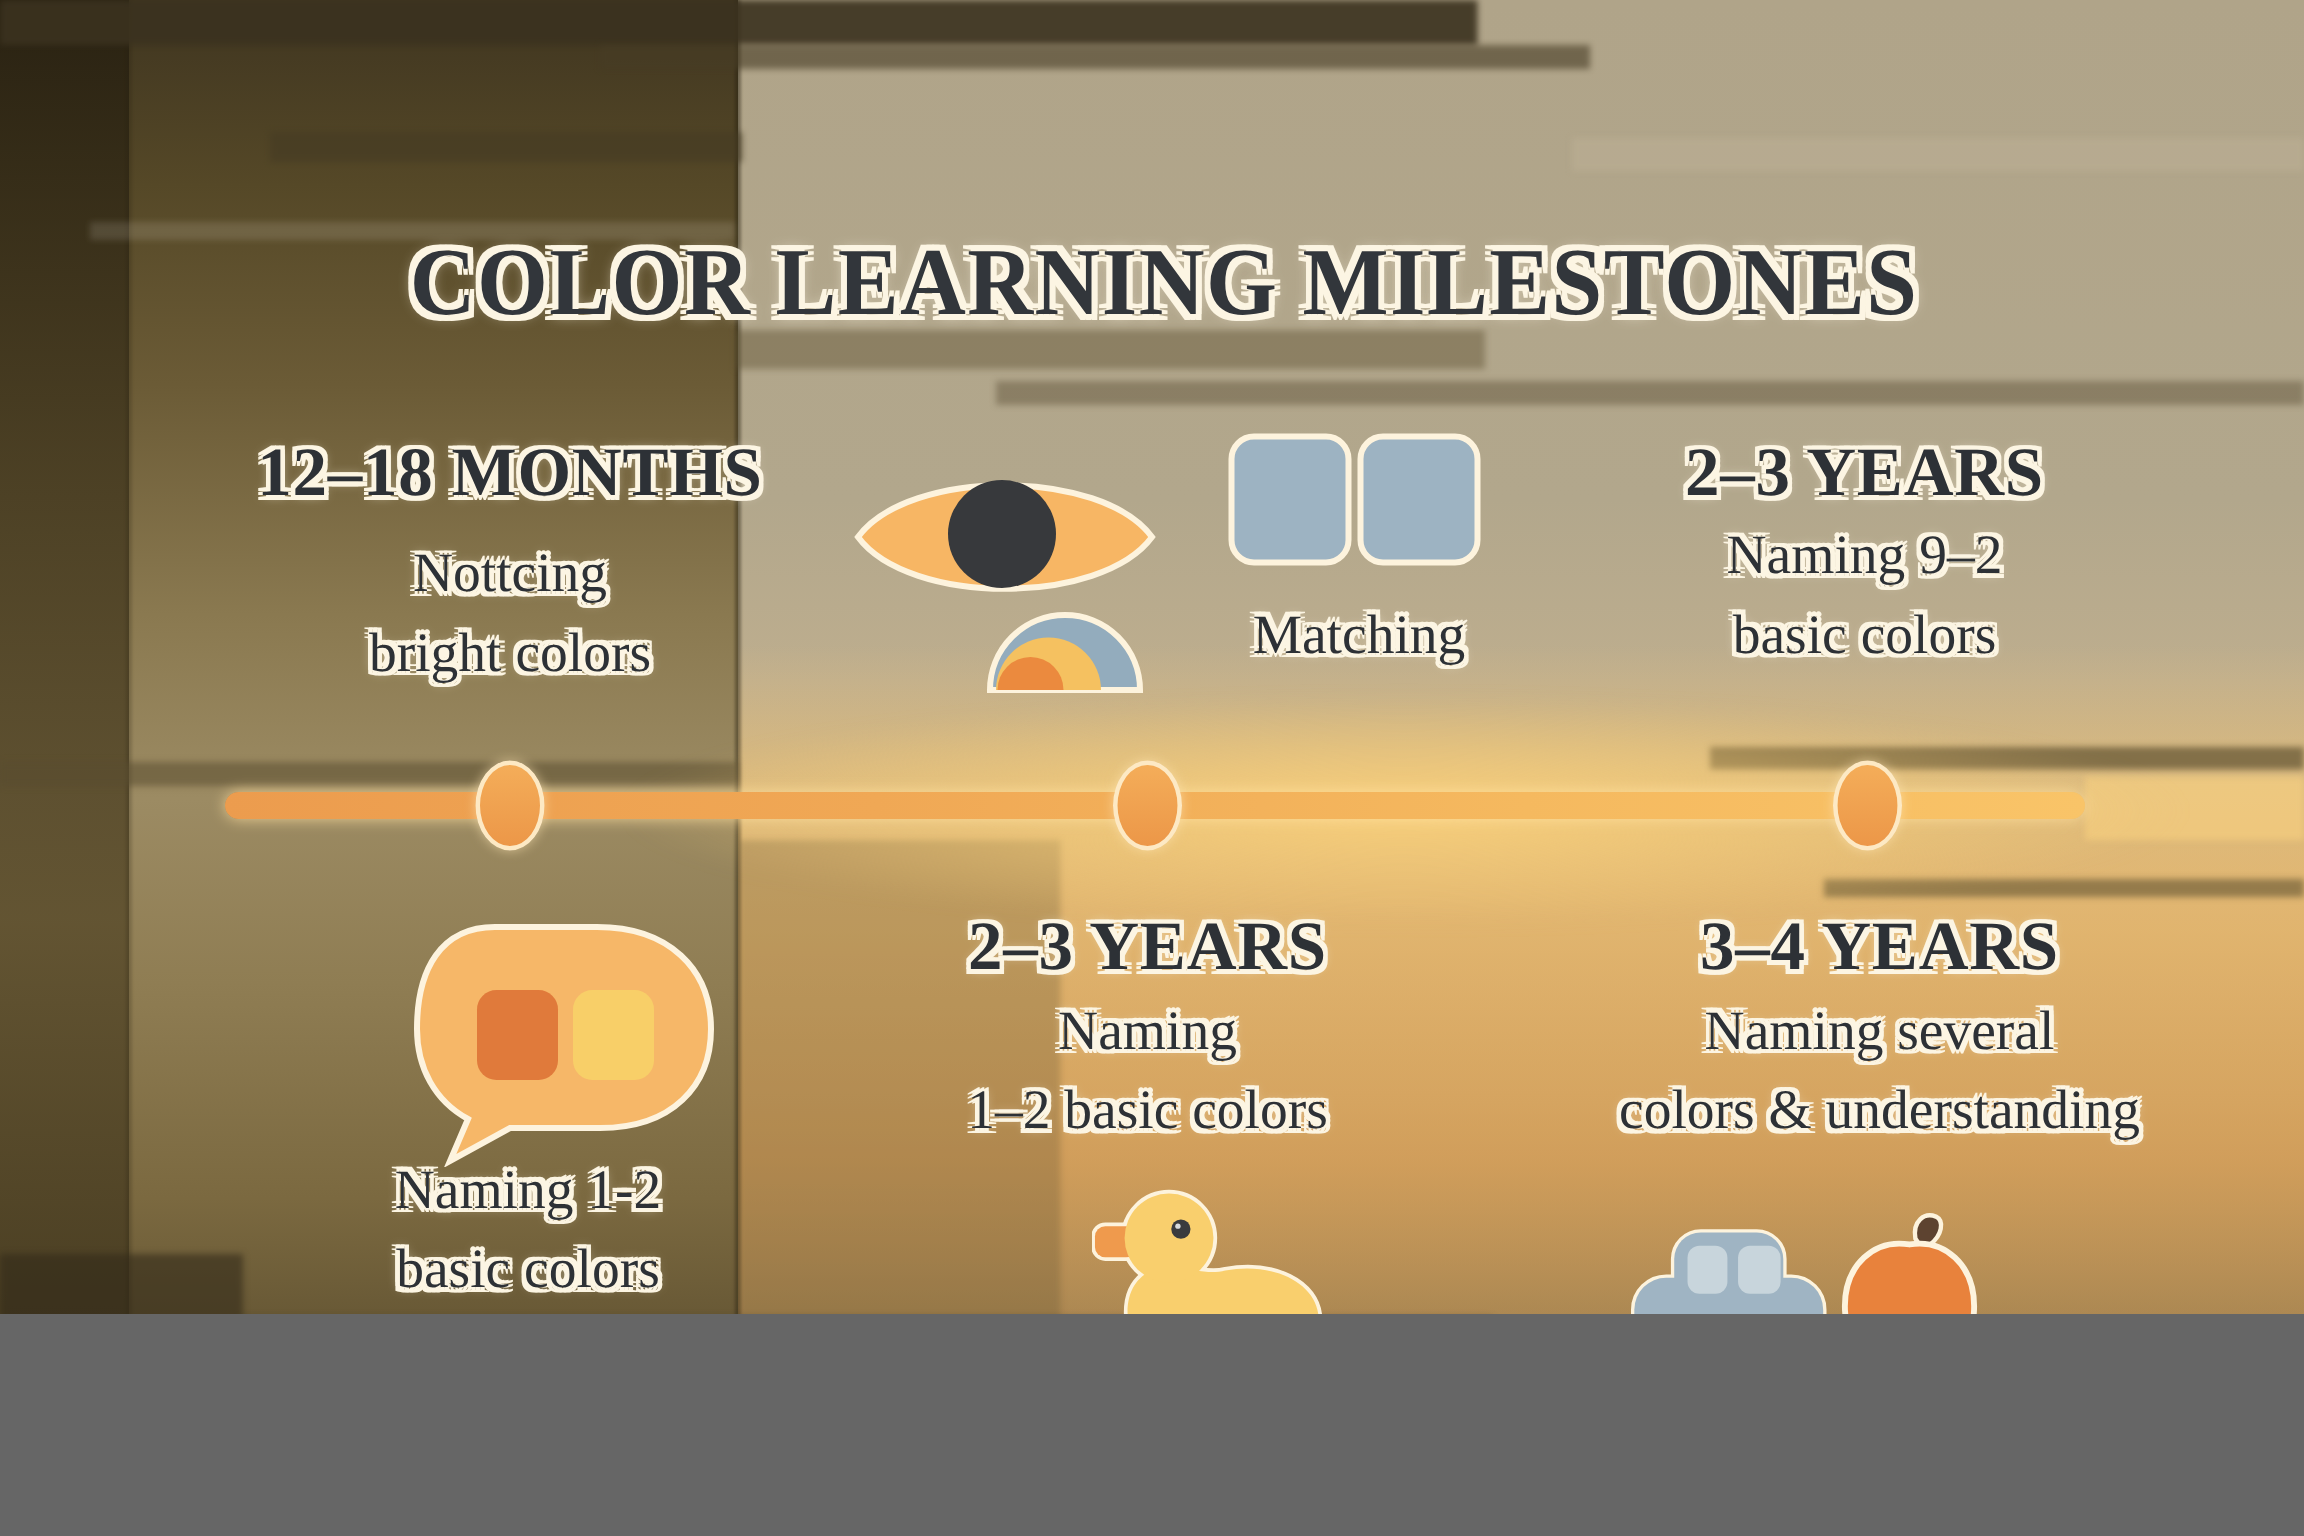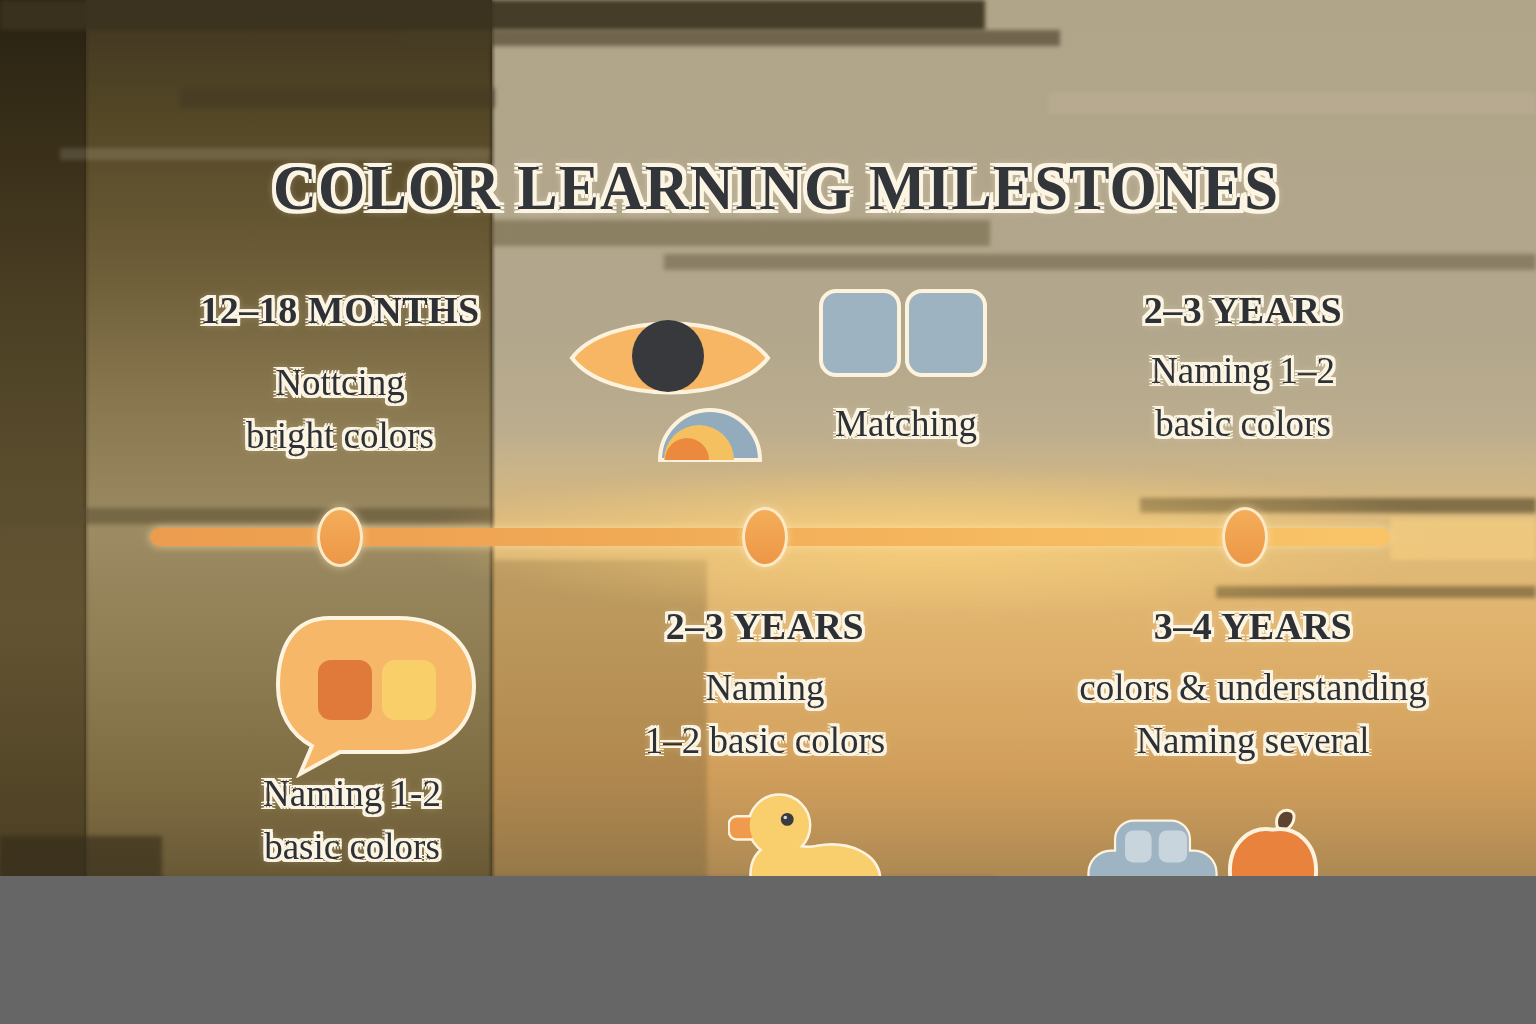--- a/index.html
+++ b/index.html
@@ -36,21 +36,21 @@
                 -3px 0 0 #fcf5e3,3px 0 0 #fcf5e3,0 -3px 0 #fcf5e3,0 3px 0 #fcf5e3,0 0 8px rgba(252,245,227,.8);
   }
   .title{
     position:absolute;left:0;top:108px;width:100%;text-align:center;
     font-size:64px;font-weight:700;letter-spacing:1px;color:#32363b;
     transform:scaleX(.95);
     text-shadow:-4px -4px 0 #fcf5e3,4px -4px 0 #fcf5e3,-4px 4px 0 #fcf5e3,4px 4px 0 #fcf5e3,
                 -4px 0 0 #fcf5e3,4px 0 0 #fcf5e3,0 -4px 0 #fcf5e3,0 4px 0 #fcf5e3,0 0 10px rgba(252,245,227,.9);
   }
   .block{position:absolute;text-align:center;transform:translateX(-50%);white-space:nowrap;}
-  .age{font-size:38px;font-weight:700;letter-spacing:.5px;}
+  .age{font-size:46px;font-weight:700;letter-spacing:.5px;}
   .desc{font-size:37px;font-weight:400;line-height:1.42;}
   .icon{position:absolute;}
   
   .m1-age{left:340px;top:288px;}   .m1-desc{left:340px;top:345px;margin-top:12px;}
   .m2-desc{left:906px;top:398px;}
   .m3-age{left:1243px;top:288px;}  .m3-desc{left:1243px;top:345px;}
   .m4-desc{left:352px;top:768px;}
   .m5-age{left:765px;top:604px;}   .m5-desc{left:765px;top:662px;}
   .m6-age{left:1253px;top:604px;}  .m6-desc{left:1253px;top:662px;}
   .eye-pos{left:566px;top:302px;}
@@ -122,21 +122,21 @@
   <svg class="icon squares-pos" width="170" height="92" viewBox="0 0 170 92">
     <rect x="3" y="3" width="78" height="84" rx="15" fill="#9db3c2" stroke="#fdf3dd" stroke-width="4"></rect>
     <rect x="89" y="3" width="78" height="84" rx="15" fill="#9db3c2" stroke="#fdf3dd" stroke-width="4"></rect>
   </svg>
   <div class="block desc outlined m2-desc">
     <div>Matching</div>
   </div>
 
   <div class="block age outlined m3-age">2–3 YEARS</div>
   <div class="block desc outlined m3-desc">
-    <div>Naming 1–2</div>
+    <div>Naming 9–2</div>
     <div>basic colors</div>
   </div>
 
   <div class="timeline-bar"></div>
   <div class="dot dot1"></div>
   <div class="dot dot2"></div>
   <div class="dot dot3"></div>
 
   <svg class="icon bubble-pos" width="218" height="168" viewBox="0 0 218 168">
     <path d="M64,8 L132,8 C180,8 208,36 208,76 C208,114 182,142 134,142 L74,142 L34,164 L46,136 C24,124 12,102 12,76 C12,36 28,8 64,8 Z" fill="#f6b768" stroke="#fdf3de" stroke-width="4"></path>
@@ -161,22 +161,22 @@
     </g>
     <rect x="2" y="26" width="28" height="21" rx="7" fill="#ef9a4d"></rect>
     <path d="M24,84 C24,62 40,50 62,54 C74,57 82,58 90,56 C122,50 152,64 153,88 C154,106 128,117 96,117 C60,117 24,106 24,84 Z" fill="#f9cf6d"></path>
     <circle cx="52" cy="34" r="30" fill="#f9cf6d"></circle>
     <circle cx="60" cy="28" r="6.5" fill="#3a3b3e"></circle>
     <circle cx="58" cy="26" r="1.8" fill="#d7dadd"></circle>
   </svg>
 
   <div class="block age outlined m6-age">3–4 YEARS</div>
   <div class="block desc outlined m6-desc">
+    <div>Naming several</div>
     <div>colors &amp; understanding</div>
-    <div>Naming several</div>
   </div>
   <svg class="icon car-pos" width="133" height="96" viewBox="0 0 150 108">
     <g stroke="#fdf3dd" stroke-width="5" fill="#9fb4c3">
       <rect x="34" y="4" width="82" height="54" rx="20"></rect>
       <rect x="4" y="38" width="142" height="52" rx="24"></rect>
     </g>
     <rect x="34" y="4" width="82" height="54" rx="20" fill="#9fb4c3"></rect>
     <rect x="4" y="38" width="142" height="52" rx="24" fill="#9fb4c3"></rect>
     <rect x="44" y="14" width="30" height="36" rx="9" fill="#c8d5dc"></rect>
     <rect x="82" y="14" width="32" height="36" rx="9" fill="#c8d5dc"></rect>

